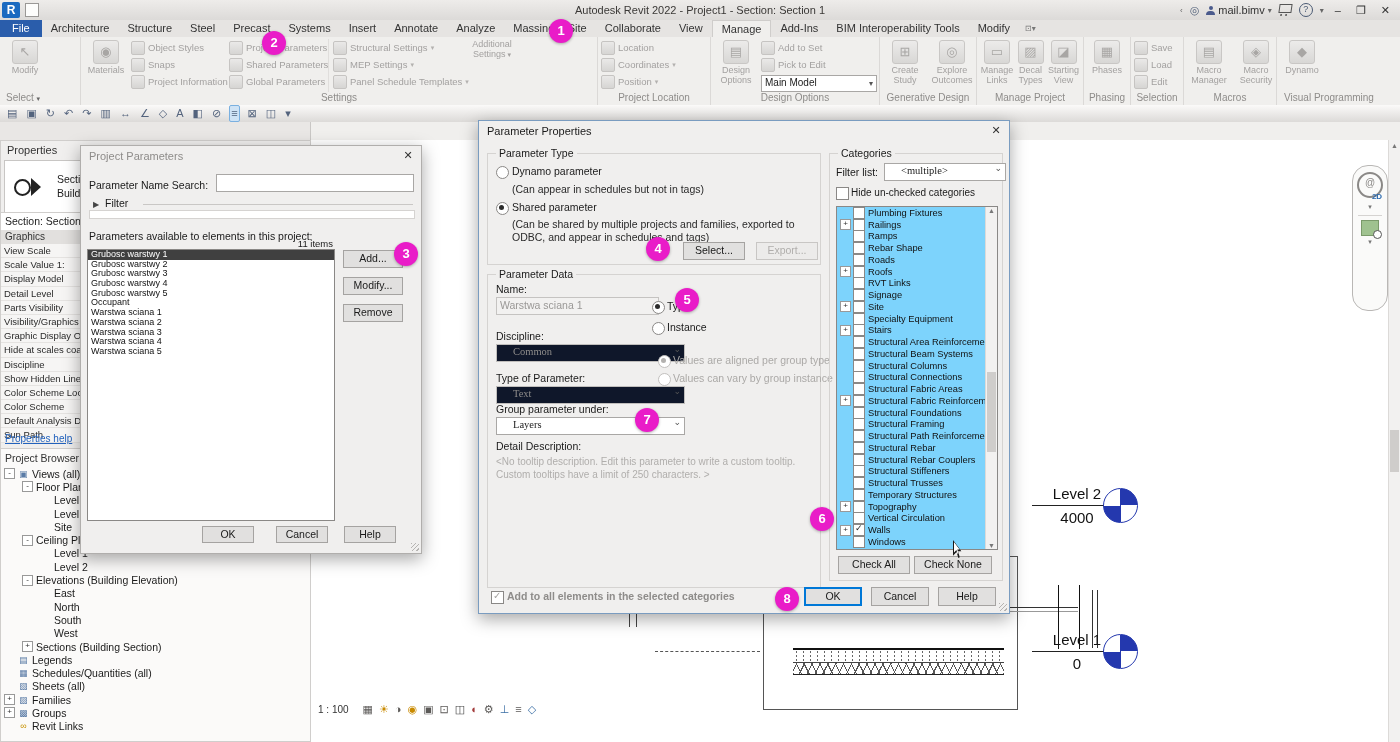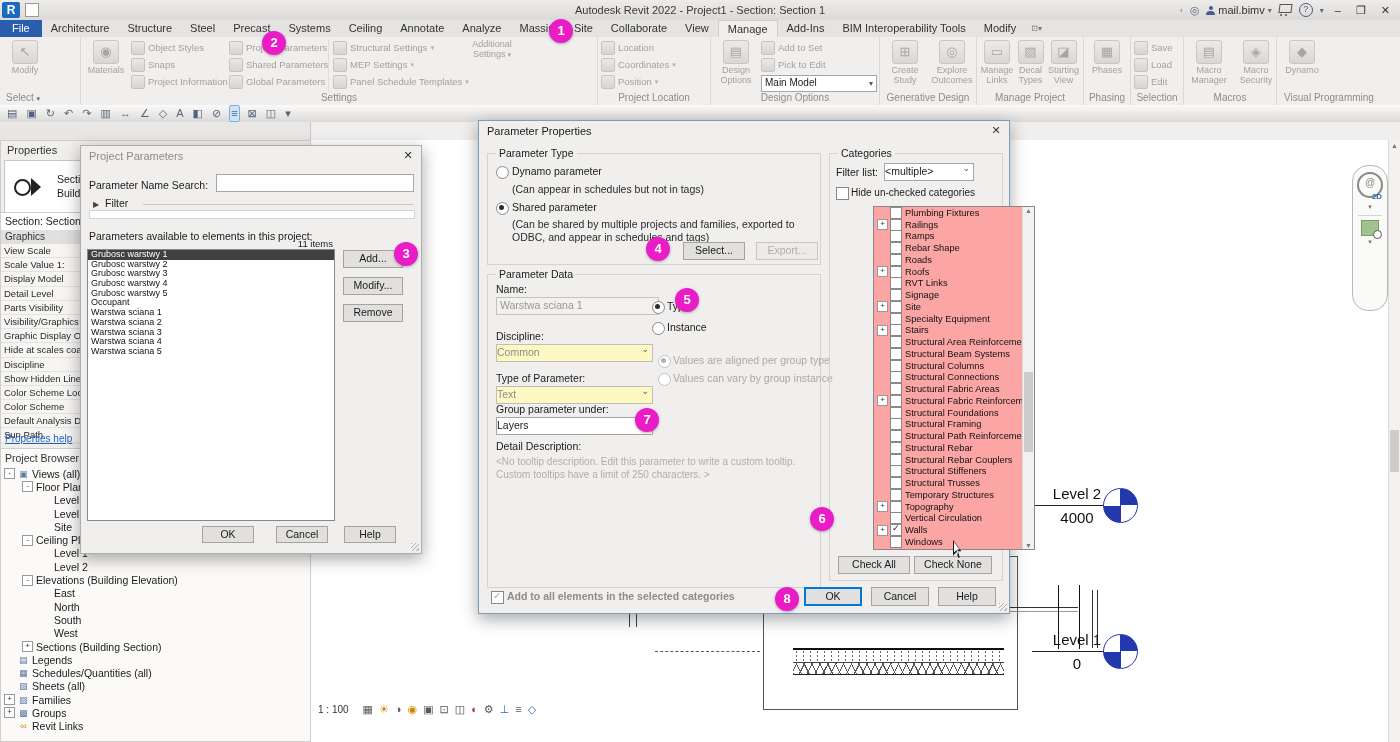--- a/index.html
+++ b/index.html
@@ -134,23 +134,23 @@
   
   .dlg{position:absolute;background:#f0efee;box-shadow:0 5px 16px rgba(0,0,0,.35);font-size:10.5px;color:#1a1a1a;}
   .dlg-title{height:20px;line-height:20px;padding:0 8px;font-size:11px;position:relative;}
   .dlg-x{position:absolute;right:5px;top:2px;width:16px;height:15px;text-align:center;font-size:11px;color:#333;line-height:15px;}
   .btn{position:absolute;background:#e1e0df;border:1px solid #a5a3a1;font-size:10.5px;color:#1a1a1a;
     text-align:center;line-height:14px;}
   .btn.focused{border:1px solid #0078d7;box-shadow:inset 0 0 0 1px #0078d7;}
   .btn.disabled{color:#b0aeac;border-color:#c8c6c4;background:#ecebea;}
   .tinput{position:absolute;background:#fff;border:1px solid #a9a7a5;font-size:10.5px;padding:1px 3px;}
   .tinput.disabled{background:#f2f1f0;color:#9a9896;border-color:#c5c3c1;}
-  .combo{position:absolute;background:#fff;border:1px solid #a9a7a5;font-size:10.5px;padding:1px 0;}
+  .combo{position:absolute;background:#fff;border:1px solid #a9a7a5;font-size:10.5px;padding:1px 16px;font-family:Liberation Serif, serif;}
   .combo::after{content:"⌄";position:absolute;right:3px;top:-1px;font-size:9px;color:#555;}
-  .combo.disabled{background:#fef9c3;color:#8e8c8a;border-color:#c0bebc;}
+  .combo.disabled{background:#0f172a;color:#8e8c8a;border-color:#c0bebc;}
   .radio{position:absolute;width:11px;height:11px;border:1px solid #8a8886;border-radius:50%;background:#fff;}
   .radio.checked::after{content:"";position:absolute;left:2px;top:2px;width:5px;height:5px;border-radius:50%;background:#2b2b2b;}
   .radio.disabled{border-color:#c2c0be;}
   .radio.disabled.checked::after{background:#b3b1af;}
   .cbx{width:11px;height:11px;border:1px solid #8a8886;background:#fff;flex:none;position:relative;}
   .cbx.checked::after{content:"✓";position:absolute;left:1px;top:-2px;font-size:10px;color:#222;}
   .cbx.graychk::after{color:#a5a3a1;}
   .abscbx{position:absolute;}
   .lbl{position:absolute;white-space:nowrap;}
   .gray{color:#aba9a7;} .dim{color:#8e8c8a;font-weight:bold;}
@@ -164,21 +164,21 @@
   .filter-tri{position:absolute;font-size:8px;color:#444;}
   .filter-hr{position:absolute;border-top:1px solid #c9c7c5;}
   .filter-strip{position:absolute;background:#fff;border:1px solid #d5d3d1;}
   .plist{position:absolute;left:6px;top:103px;width:246px;height:270px;background:#fff;border:1px solid #8a8886;overflow:hidden;}
   .plist-row{height:9.7px;font-size:9px;line-height:9.5px;padding-left:3px;white-space:nowrap;color:#111;}
   .plist-row.selected{background:#404040;color:#fff;}
   
   .dlg-ppr{left:478px;top:120px;width:530px;height:492px;border:1px solid #7a9cc0;z-index:22;}
   .note{position:absolute;font-size:10.5px;color:#2a2a2a;line-height:1.25;}
   .tooltip-txt{position:absolute;font-size:10px;color:#b0aeac;line-height:1.3;}
-  .cat-list{position:absolute;left:6px;top:52px;width:160px;height:342px;background:#fca5a5;border:1px solid #8a8886;overflow:hidden;margin-left:37px;}
+  .cat-list{position:absolute;left:6px;top:52px;width:160px;height:342px;background:#7dd3fc;border:1px solid #8a8886;overflow:hidden;}
   .crow{display:flex;align-items:center;height:11.75px;font-size:9.3px;color:#111;white-space:nowrap;}
   .cexp{width:9px;height:9px;flex:none;border:1px solid #999;background:#fff;font-size:8px;line-height:7px;text-align:center;color:#333;margin:0 2px 0 3px;}
   .cexp.noexp{border-color:transparent;background:transparent;color:transparent;}
   .crow .cbx{width:10px;height:10px;margin-right:3px;}
   .crow .cbx.checked::after{font-size:9px;top:-2px;}
   .cat-scroll{position:absolute;right:0;top:0;bottom:0;width:11px;background:#f2f1f0;border-left:1px solid #dcdad8;}
   .cat-scroll .up{font-size:7px;color:#777;text-align:center;}
   .cat-scroll .dn{position:absolute;bottom:0;left:0;right:0;font-size:7px;color:#777;text-align:center;}
   .cat-thumb{position:absolute;left:1px;right:1px;top:165px;height:80px;background:#cfcdcb;}
   
@@ -223,21 +223,21 @@
         <div class="tab">Architecture</div>
 
         <div class="tab">Structure</div>
 
         <div class="tab">Steel</div>
 
         <div class="tab">Precast</div>
 
         <div class="tab">Systems</div>
 
-        <div class="tab">Ceiling</div>
+        <div class="tab">Insert</div>
 
         <div class="tab">Annotate</div>
 
         <div class="tab">Analyze</div>
 
         <div class="tab">Massing &amp; Site</div>
 
         <div class="tab">Collaborate</div>
 
         <div class="tab">View</div>

